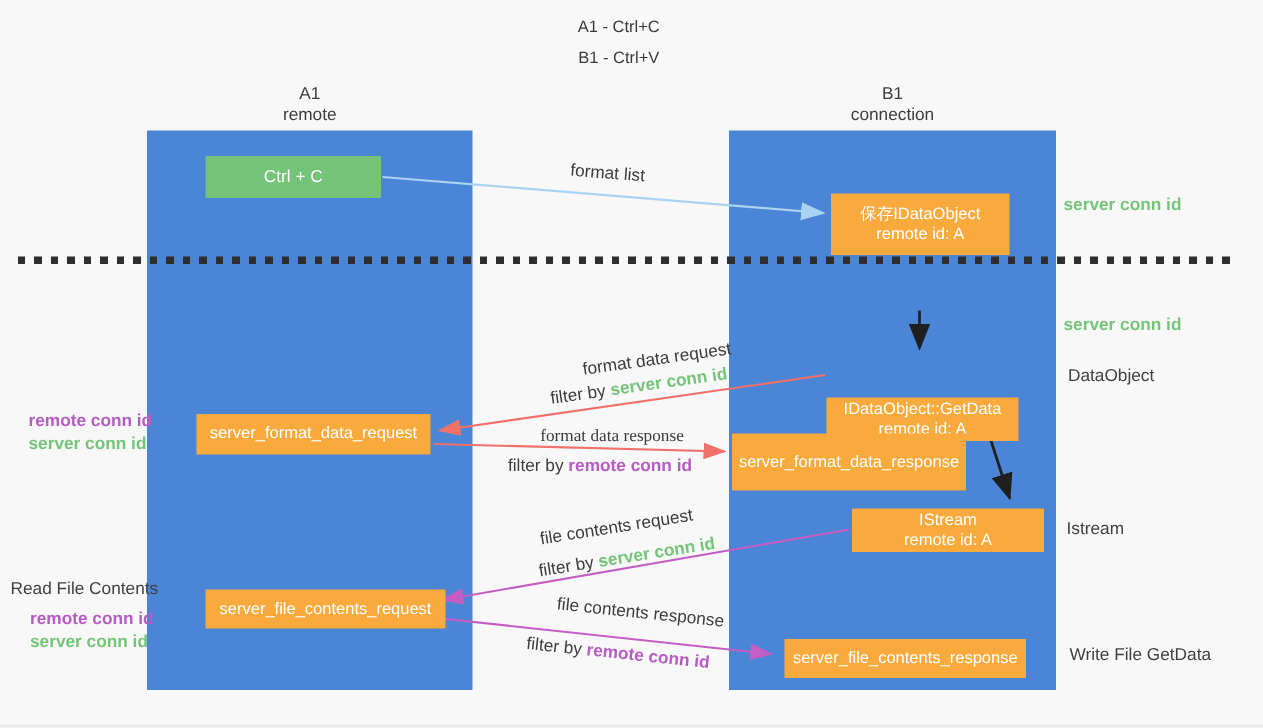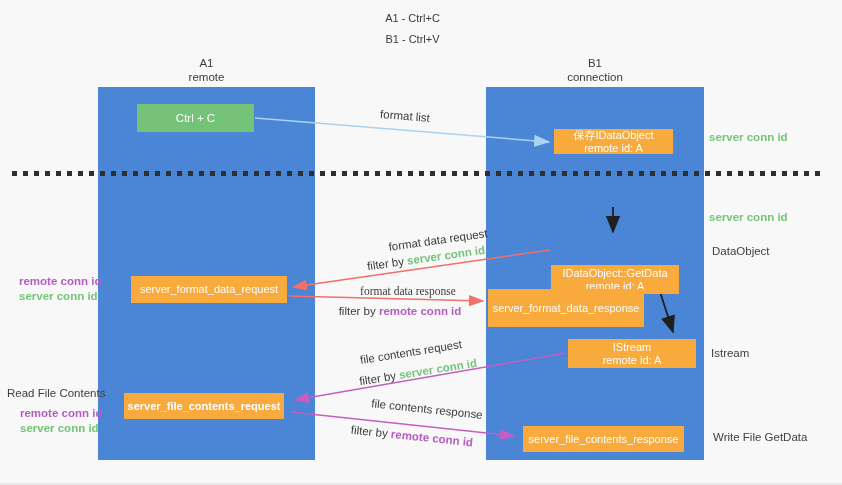--- a/index.html
+++ b/index.html
@@ -38,27 +38,27 @@
   .node{
     position:absolute;
     display:flex;flex-direction:column;justify-content:center;align-items:center;
     color:#fff;text-align:right;
     font-size:11px;line-height:13px;
     box-sizing:border-box;
   }
   .node.green{background:var(--green-box);font-size:11.5px;}
   .node.orange{background:var(--orange-box);}
   #node-ctrl-c{left:137px;top:104px;width:117px;height:28px;}
-  #node-save{left:554px;top:129px;width:119px;height:25px;}
+  #node-save{left:554px;top:129px;width:119px;height:41px;}
   #node-ctrl-v{left:554px;top:181px;width:119px;height:25px;}
   #node-getdata{left:551px;top:237px;width:128px;height:29px;margin-top:28px;}
   #node-format-request{left:131px;top:276px;width:156px;height:27px;}
   #node-format-response{left:488px;top:289px;width:156px;height:38px;}
   #node-istream{left:568px;top:339px;width:128px;height:29px;}
-  #node-file-request{left:124px;top:393px;width:160px;height:26px;font-weight:bold;}
+  #node-file-request{left:137px;top:393px;width:160px;height:26px;}
   #node-file-response{left:523px;top:426px;width:161px;height:26px;}
   svg.arrows{position:absolute;left:0;top:0;}
   .arrow-blue{stroke:var(--arrow-blue);stroke-width:1.5;}
   .arrow-red{stroke:var(--arrow-red);stroke-width:1.4;}
   .arrow-magenta{stroke:var(--arrow-magenta);stroke-width:1.4;}
   .arrow-black{stroke:var(--arrow-black);stroke-width:1.8;}
   .mk-blue{fill:var(--arrow-blue);}
   .mk-red{fill:var(--arrow-red);}
   .mk-magenta{fill:var(--arrow-magenta);}
   .mk-black{fill:var(--arrow-black);}

